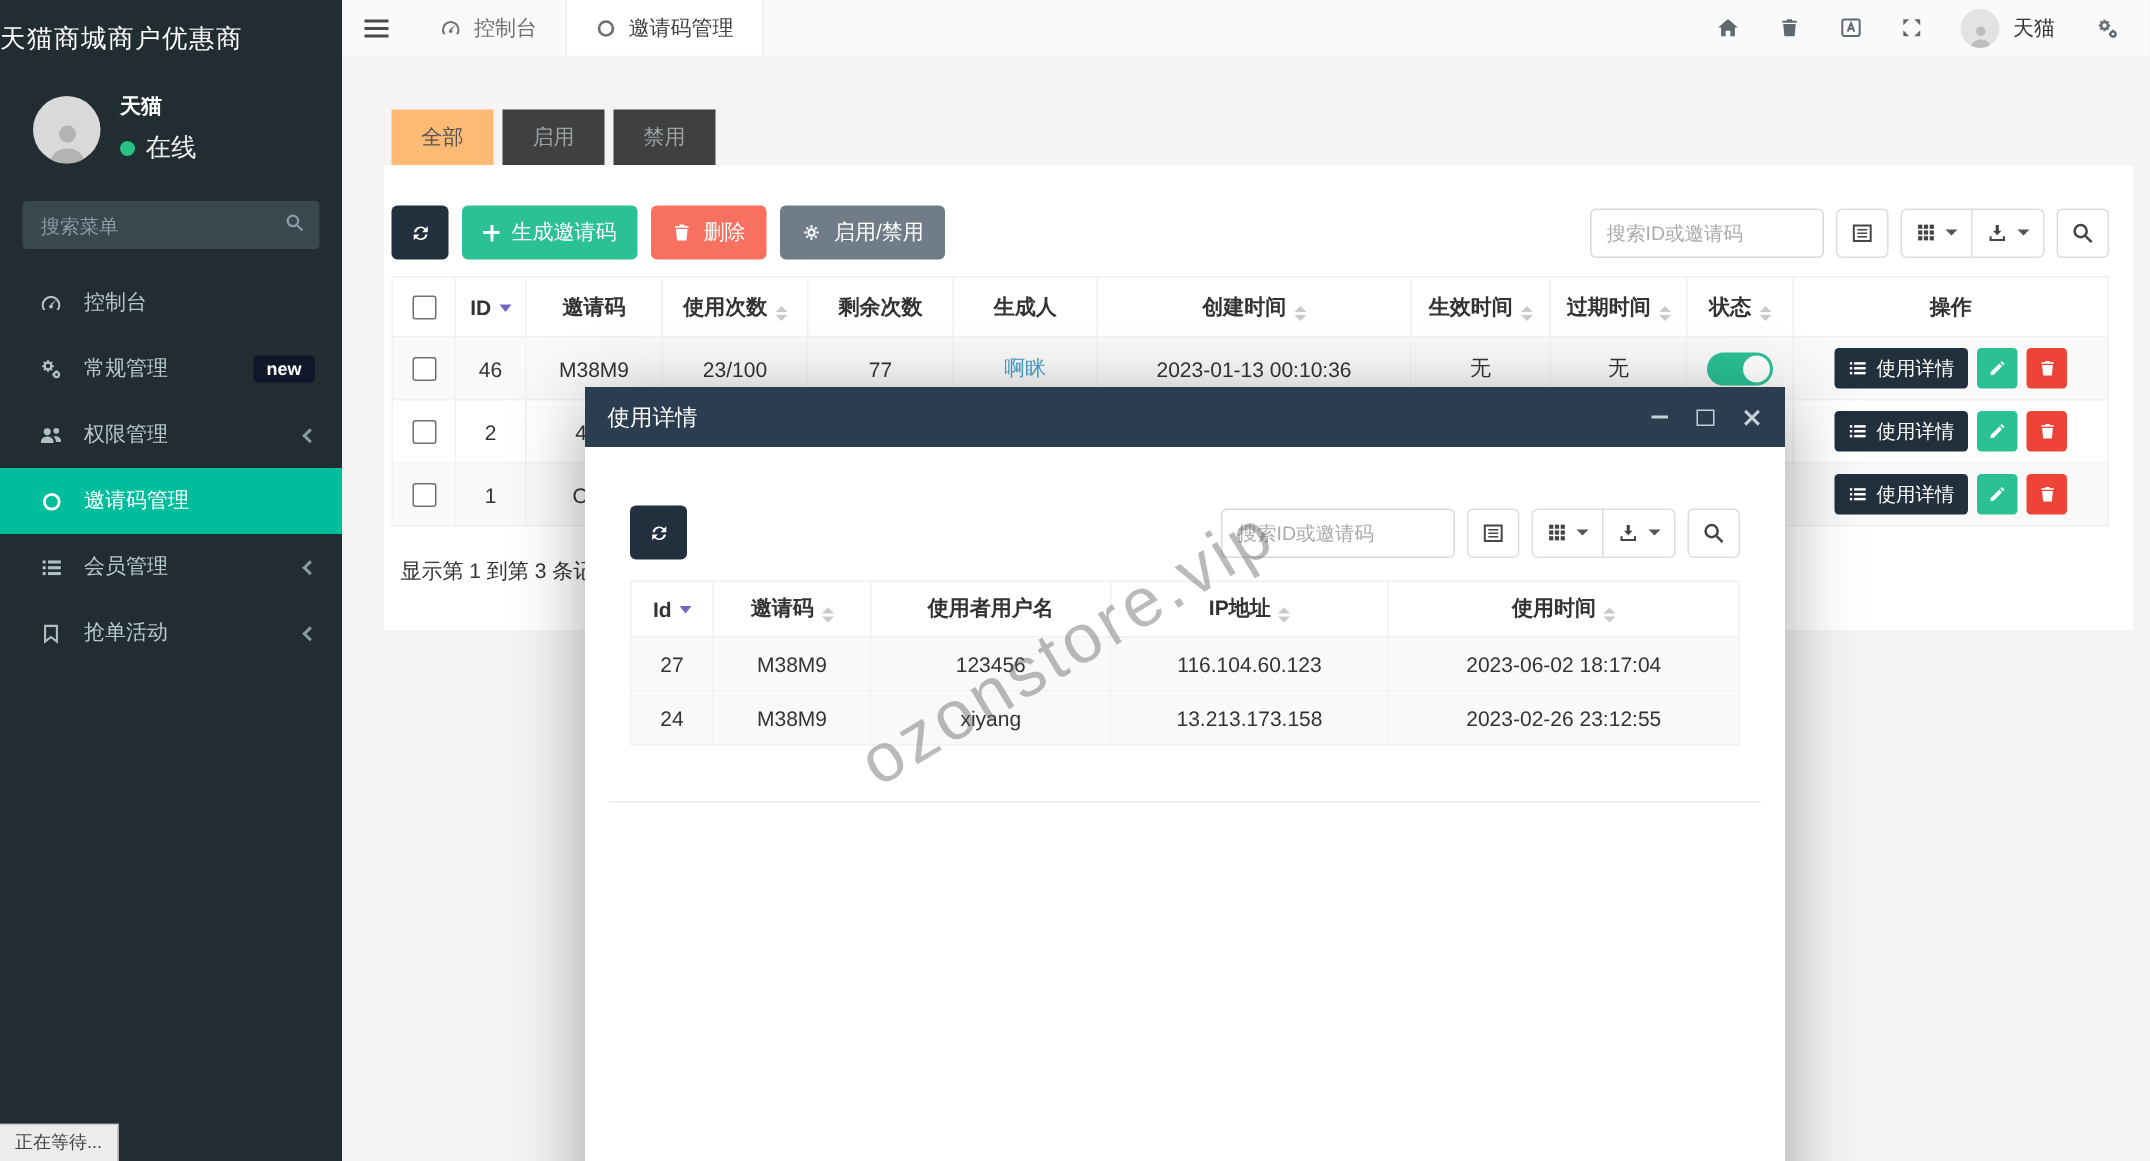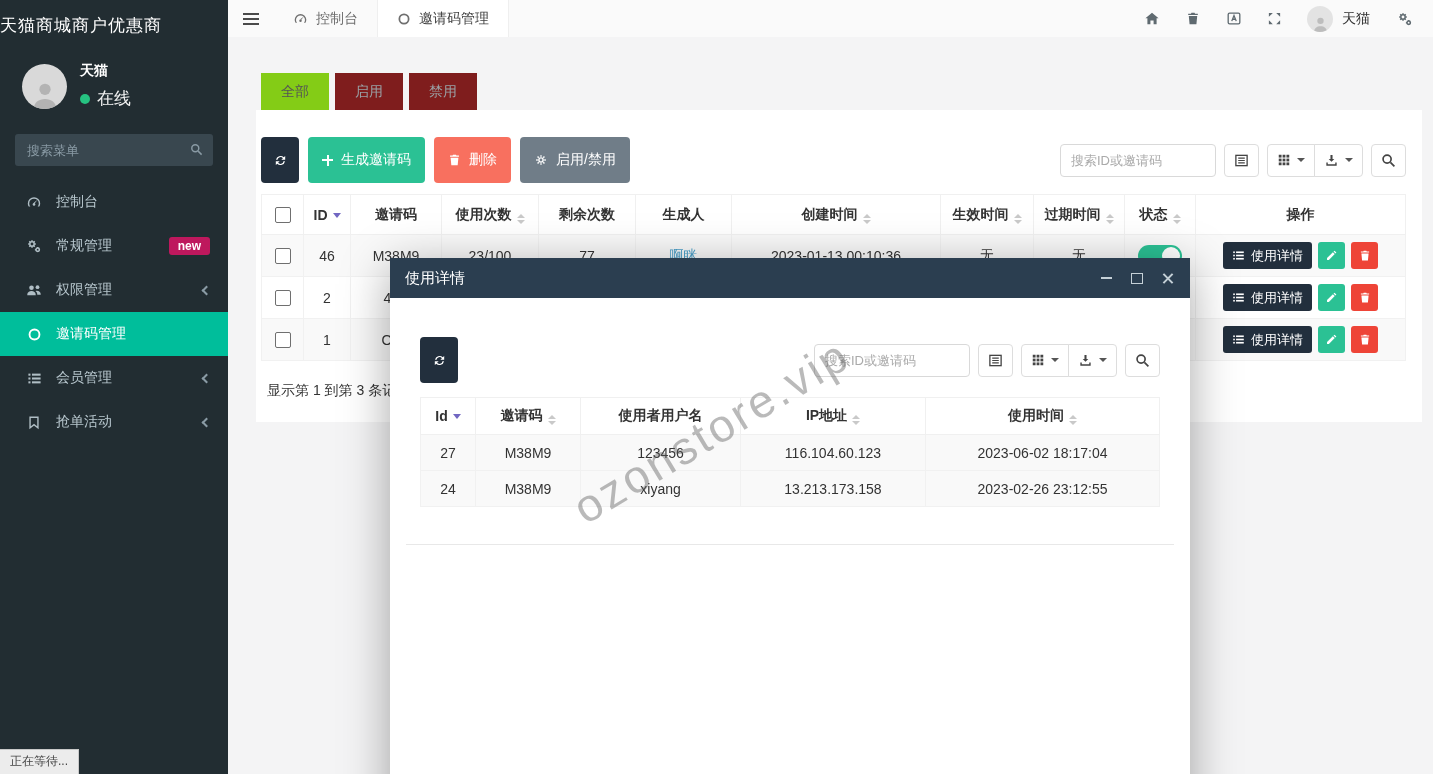--- a/index.html
+++ b/index.html
@@ -17,21 +17,21 @@
   .dot { width:10px; height:10px; border-radius:50%; background:#26c281; }
   .sidebar-search { margin:12px 15px 6px; position:relative; }
   .sidebar-search input { width:100%; height:32px; background:#39474f; border:none; border-radius:3px; padding:0 32px 0 12px; font-size:13px; color:#d7dde1; outline:none; }
   .sidebar-search input::placeholder { color:#8a9ba5; }
   .sidebar-search .s-icon { position:absolute; right:10px; top:8px; color:#8a9ba5; }
   .menu { margin-top:14px; }
   .menu-item { height:44px; display:flex; align-items:center; gap:13px; padding:0 18px 0 25px; font-size:14px; cursor:pointer; color:#b8c7ce; }
   .mi-icon { width:18px; display:flex; justify-content:center; color:#b0bec5; }
   .menu-item.active { background:#00be9b; color:#fff; }
   .menu-item.active .mi-icon { color:#fff; }
-  .badge-new { margin-left:auto; background:#be185d; color:#fff; font-size:12px; font-weight:bold; padding:2px 9px; border-radius:3px; }
+  .badge-new { margin-left:auto; background:#0f172a; color:#fff; font-size:12px; font-weight:bold; padding:2px 9px; border-radius:3px; }
   .chev { margin-left:auto; width:7px; height:7px; border-left:2px solid #8a9ba5; border-bottom:2px solid #8a9ba5; transform:rotate(45deg); }
 
   .loading-chip { position:fixed; left:0; bottom:0; background:#ececec; border:1px solid #c9c9c9; border-left:none; border-bottom:none; color:#444; font-size:12px; padding:3px 10px 4px; z-index:90; }
 
   
   .main-col { flex:1; display:flex; flex-direction:column; min-width:0; }
   .topbar { height:37px; background:#fafafa; display:flex; align-items:stretch; }
   .hamburger { width:46px; display:flex; flex-direction:column; justify-content:center; align-items:center; gap:3px; cursor:pointer; }
   .hamburger span { display:block; width:16px; height:2px; background:#4a4a4a; }
   .top-tabs { display:flex; }
@@ -40,25 +40,25 @@
   .top-tab.active { background:#fff; color:#424242; border-left:1px solid #efefef; border-right:1px solid #efefef; }
   .topbar-right { margin-left:auto; display:flex; align-items:center; padding-right:8px; }
   .tb-icon { width:41px; display:flex; justify-content:center; color:#5f6a70; cursor:pointer; }
   .tb-avatar { width:26px; height:26px; border-radius:50%; background:#e3e3e3; margin-left:12px; display:flex; align-items:flex-end; justify-content:center; overflow:hidden; cursor:pointer; }
   .tb-avatar svg { width:17px; height:17px; color:#bdbdbd; }
   .tb-name { font-size:14px; color:#333; margin:0 14px 0 9px; cursor:pointer; }
 
   
   .content { flex:1; padding:36px 11px 0 28px; position:relative; }
   .filter-tabs { display:flex; gap:6px; padding-left:5px; }
-  .f-tab { height:37px; display:flex; align-items:center; padding:0 20px; font-size:14px; color:#9aa2a6; background:#7f1d1d; cursor:pointer; }
-  .f-tab.active { background:#84cc16; color:#555; }
+  .f-tab { height:37px; display:flex; align-items:center; padding:0 20px; font-size:14px; color:#9aa2a6; background:#404040; cursor:pointer; }
+  .f-tab.active { background:#fdba74; color:#555; }
   .panel { background:#fff; min-height:310px; padding:27px 16px 22px 5px; }
   .toolbar { display:flex; align-items:center; gap:9px; }
-  .btn { height:46px; border:none; border-radius:4px; color:#fff; font-size:14px; display:inline-flex; align-items:center; gap:8px; padding:0 14px; cursor:pointer; }
+  .btn { height:36px; border:none; border-radius:4px; color:#fff; font-size:14px; display:inline-flex; align-items:center; gap:8px; padding:0 14px; cursor:pointer; }
   .btn-refresh { background:#222f3d; width:38px; justify-content:center; padding:0; }
   .btn-green { background:#2bc194; }
   .btn-salmon { background:#f8705f; }
   .btn-gray { background:#707d88; }
   .plus-ico { position:relative; width:11px; height:11px; display:inline-block; }
   .plus-ico::before, .plus-ico::after { content:''; position:absolute; background:#fff; }
   .plus-ico::before { left:4.5px; top:0; width:2px; height:11px; }
   .plus-ico::after { top:4.5px; left:0; width:11px; height:2px; }
   .toolbar-right { margin-left:auto; display:flex; align-items:center; gap:8px; }
   .search-box input { width:156px; height:33px; border:1px solid #d9d9d9; border-radius:4px; padding:0 10px; font-size:13px; color:#555; outline:none; background:#fff; }

